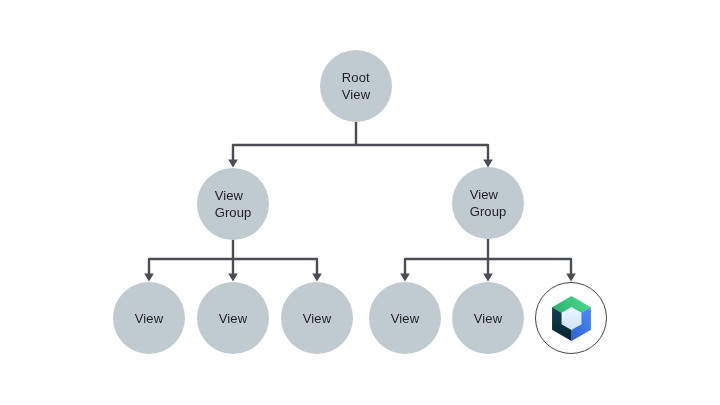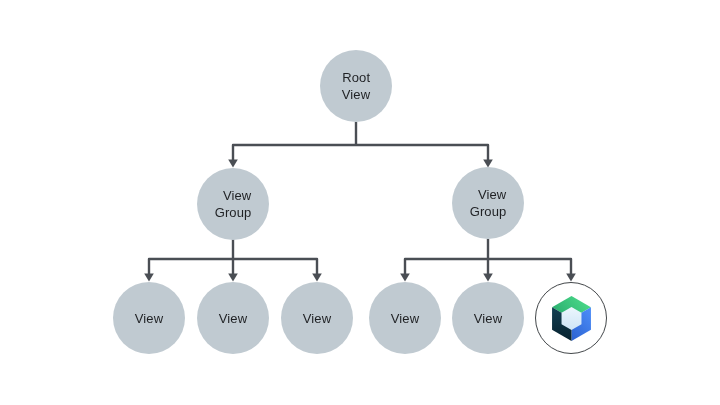--- a/index.html
+++ b/index.html
@@ -29,21 +29,21 @@
   }
   .node {
     position: absolute;
     width: 72px;
     height: 72px;
     border-radius: 50%;
     background: var(--node-fill);
     display: flex;
     align-items: center;
     justify-content: center;
-    text-align: right;
+    text-align: left;
   }
   .node-label {
     font-size: 13px;
     line-height: 17px;
     color: var(--text);
     white-space: pre-line;
     letter-spacing: 0.1px;
   }
   .node.compose {
     background: #FFFFFF;

